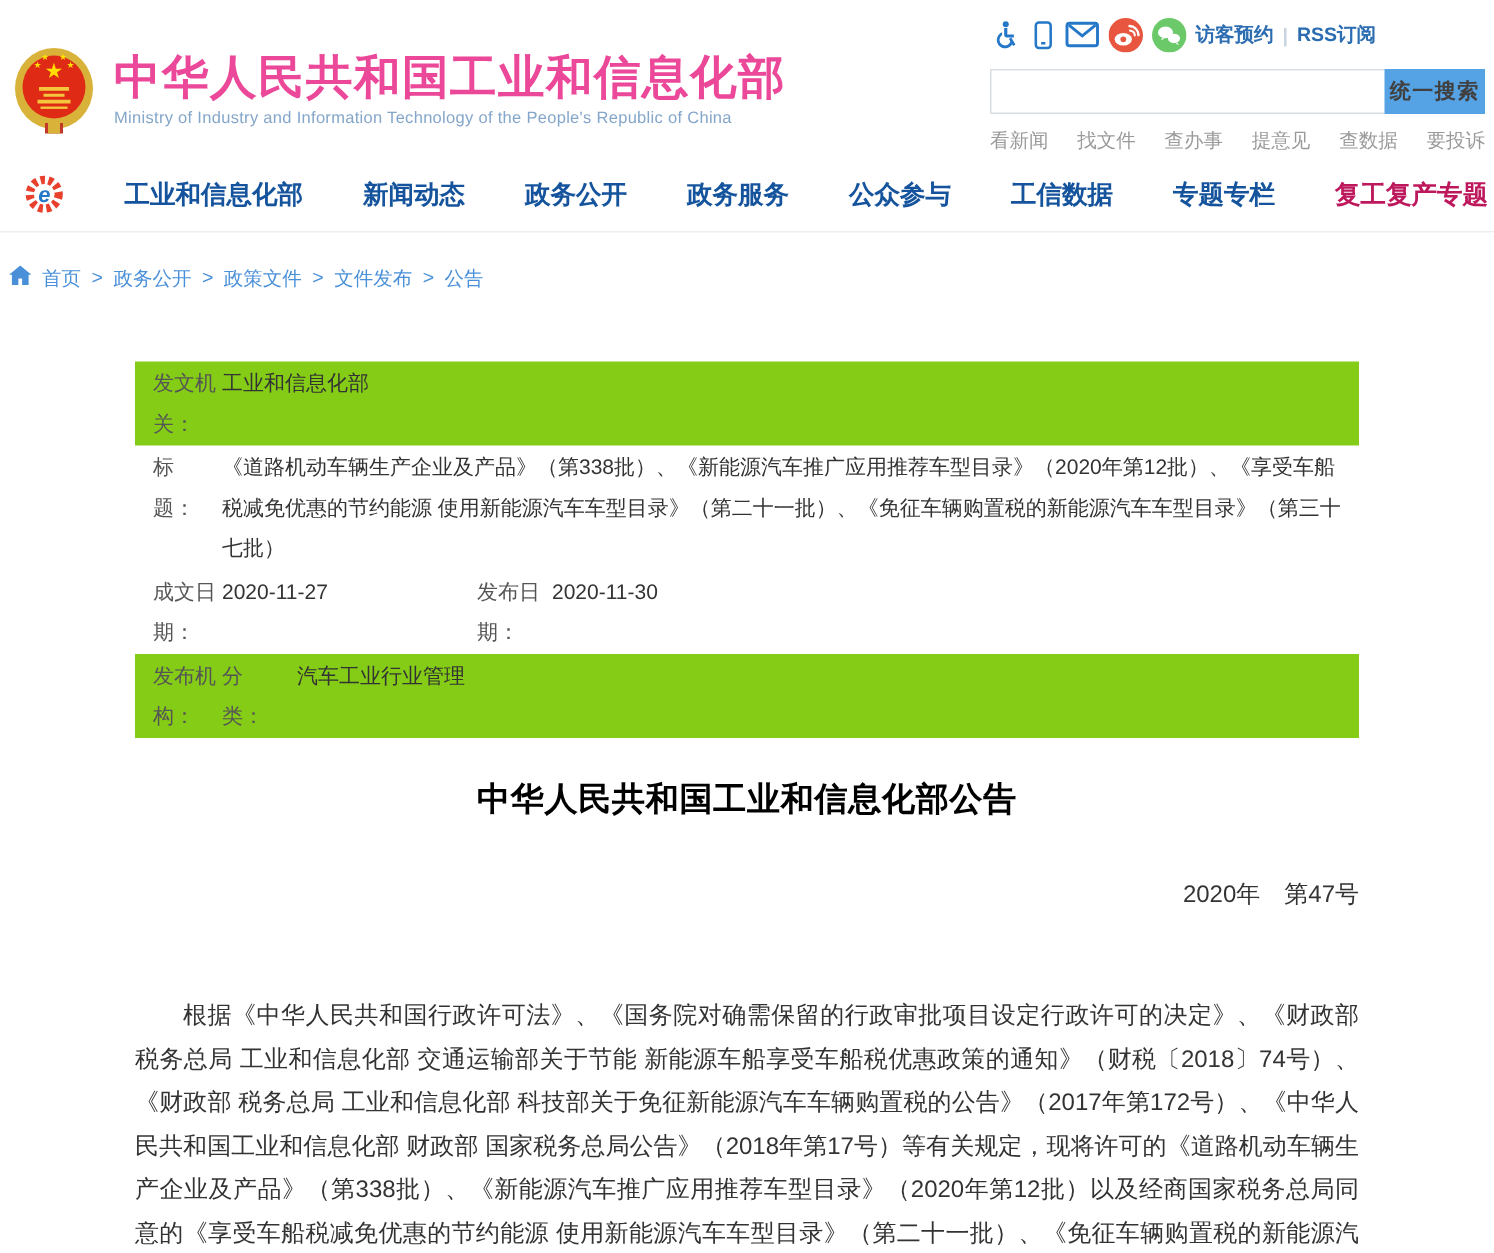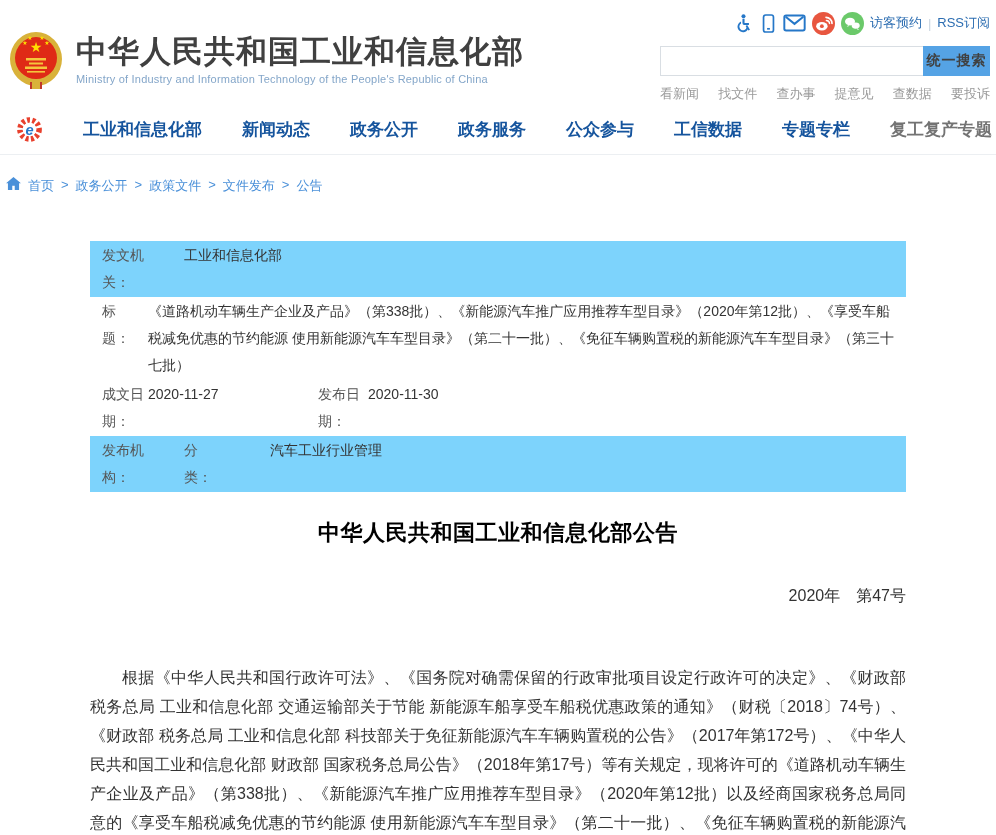--- a/index.html
+++ b/index.html
@@ -16,40 +16,40 @@
     justify-content: space-between;
     padding: 8px 6px 0 8px;
     height: 105px;
     background: #fff;
   }
   .brand { display: flex; align-items: center; margin-top: 6px; }
   .brand-emblem { flex-shrink: 0; margin-right: 12px; }
   .brand-text .cn {
     font-size: 31px;
     font-weight: bold;
-    color: #404040;
+    color: #ec4899;
     letter-spacing: 1px;
     line-height: 36px;
     white-space: nowrap;
   }
   .brand-text .en {
     font-size: 11px;
     color: #84a6c9;
     margin-top: 3px;
     letter-spacing: 0.2px;
     white-space: nowrap;
   }
   .header-right { width: 330px; flex-shrink: 0; }
   .icons-row {
     display: flex;
     align-items: center;
-    justify-content: flex-end;
     gap: 6px;
     height: 26px;
     margin-top: 2px;
+    font-weight: bold;
   }
   .icons-row a { text-decoration: none; display: flex; align-items: center; }
   .top-link { font-size: 13px; color: #2c6db1; white-space: nowrap; cursor: pointer; }
   .top-sep { color: #c9d4e0; font-size: 13px; }
   .search-row { display: flex; margin-top: 10px; }
   .search-input {
     flex: 1;
     height: 30px;
     border: 1px solid #d9dee3;
     border-right: none;
@@ -88,41 +88,41 @@
     border-bottom: 1px solid #eceff2;
   }
   .nav-logo { cursor: pointer; display: flex; align-items: center; }
   .nav-item {
     font-size: 17px;
     font-weight: bold;
     color: #15549d;
     cursor: pointer;
     white-space: nowrap;
   }
-  .nav-item.highlight { color: #737373; }
+  .nav-item.highlight { color: #be185d; }
 
   
   .breadcrumb {
     display: flex;
     align-items: flex-start;
     gap: 7px;
     padding: 22px 0 0 6px;
     font-size: 13px;
     color: #4a90d9;
   }
   .crumb { cursor: pointer; white-space: nowrap; }
   .crumb-sep { color: #4a90d9; }
   .crumb-current { cursor: default; }
 
   
   .main-content { width: 816px; margin: 46px auto 0; }
 
   .meta-table { width: 100%; }
   .meta-row { display: flex; padding: 1px 0; }
-  .meta-row.shaded { background: #7dd3fc; gap: 36px; }
+  .meta-row.shaded { background: #84cc16; }
   .meta-label {
     flex: 0 0 58px;
     padding-left: 12px;
     white-space: pre-line;
     color: #555;
     font-size: 14px;
     line-height: 27px;
   }
   .meta-value {
     flex: 1;

